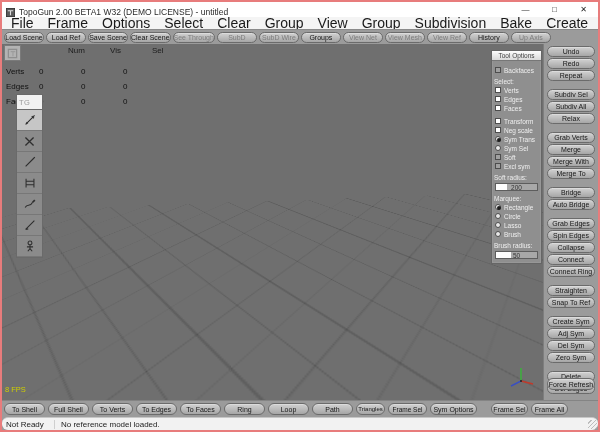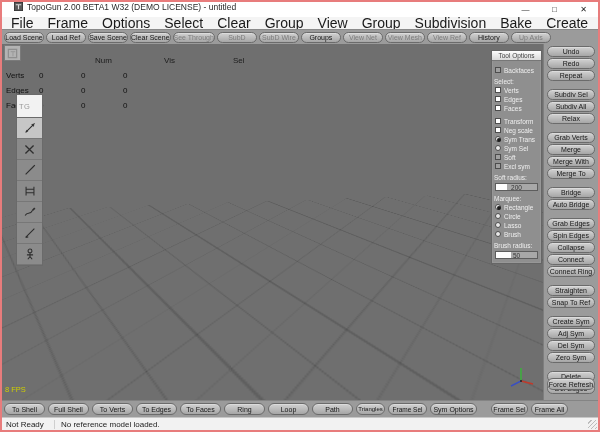--- a/index.html
+++ b/index.html
@@ -1,20 +1,20 @@
 <!DOCTYPE html>
 <html><head>
 <meta charset="utf-8">
 <style>
   html,body{margin:0;padding:0;background:#d8d8d8;}
   *{box-sizing:border-box;font-family:"Liberation Sans",sans-serif;-webkit-font-smoothing:antialiased;}
   .frame{position:relative;width:600px;height:432px;border:2px solid #e87c7c;display:flex;flex-direction:column;background:#9b9b9b;overflow:hidden;}
 
   
-  .titlebar{height:15px;background:#ffffff;display:flex;align-items:flex-start;padding-left:12px;flex:0 0 auto;}
+  .titlebar{height:15px;background:#ffffff;display:flex;align-items:flex-end;padding-left:4px;flex:0 0 auto;}
   .app-icon{width:9px;height:9px;margin-right:4px;flex:0 0 auto;}
   .title-text{font-size:8.5px;color:#2a2a2a;white-space:nowrap;}
   .win-btns{margin-left:auto;display:flex;height:100%;}
   .win-btn{width:29px;display:flex;align-items:center;justify-content:center;font-size:8px;color:#222;cursor:default;}
 
   
   .menubar{height:12px;background:#f4f4f4;display:flex;align-items:center;padding-left:2px;flex:0 0 auto;}
   .menu-item{font-size:14px;color:#1a1a1a;padding:0 7px;white-space:nowrap;}
 
   
@@ -34,27 +34,27 @@
       repeating-linear-gradient(45deg,rgba(0,0,0,0) 0 27px,rgba(0,0,0,.15) 27px 28px),
       repeating-linear-gradient(-45deg,rgba(0,0,0,0) 0 27px,rgba(0,0,0,.15) 28px);
     transform:perspective(300px) rotateX(64deg);transform-origin:50% 0;}
   .fps{position:absolute;left:3px;bottom:6px;font-size:7.5px;color:#cfcf00;}
   .axis-gizmo{position:absolute;right:6px;bottom:8px;}
 
   
   .stats{position:absolute;left:2px;top:1px;font-size:8px;color:#111;}
   .stats-top{display:flex;align-items:flex-start;}
   .logo-box{width:17px;height:16px;border:1px solid #7a7a7a;background:#b3b3b3;margin-right:14px;display:flex;align-items:center;justify-content:center;}
-  .stats-grid{display:grid;grid-template-columns:33px 42px 42px 40px;row-gap:5px;align-items:center;margin-top:11px;gap:27px;}
+  .stats-grid{display:grid;grid-template-columns:33px 42px 42px 40px;row-gap:5px;align-items:center;margin-top:1px;}
   .stats-grid .hdr{color:#1c1c1c;}
   .stats-rows{display:grid;grid-template-columns:33px 42px 42px 40px;row-gap:6px;margin-top:6px;margin-left:2px;}
 
   
   .palette{position:absolute;left:14px;top:50px;width:27px;border:1px solid #6a6a6a;background:#8b8b8b;}
-  .palette-header{height:23px;background:#f2f2f2;border-bottom:1px solid #6a6a6a;display:flex;align-items:center;padding-left:2px;font-size:7.5px;color:#9a9a9a;letter-spacing:.5px;}
+  .palette-header{height:15px;background:#f2f2f2;border-bottom:1px solid #6a6a6a;display:flex;align-items:center;padding-left:2px;font-size:7.5px;color:#9a9a9a;letter-spacing:.5px;}
   .tool-cell{height:21px;display:flex;align-items:center;justify-content:center;border-bottom:1px solid #777;background:#8b8b8b;}
   .tool-cell.active{background:#c6c6c6;}
   .tool-cell svg{display:block;}
 
   
   .toolopts{position:absolute;right:1px;top:6px;width:51px;background:#8f8f8f;border:1px solid #666;padding-bottom:4px;box-shadow:0 0 0 1px rgba(255,255,255,.08) inset;}
   .toolopts-title{height:10px;background:linear-gradient(#fdfdfd,#d9d9d9);border-bottom:1px solid #777;font-size:6.5px;color:#444;display:flex;align-items:center;justify-content:center;white-space:nowrap;overflow:hidden;}
   .opt-row{display:flex;align-items:center;height:8px;padding-left:3px;margin-top:1px;}
   .opt-label{font-size:6.5px;color:#efefef;margin-left:3px;white-space:nowrap;}
   .sec-label{font-size:6.5px;color:#efefef;padding-left:2px;margin-top:3px;height:8px;display:flex;align-items:center;}
@@ -73,21 +73,21 @@
   .side-btn{height:11px;flex:0 0 11px;}
   .force-refresh{position:absolute;left:3px;right:3px;bottom:10px;height:12px;}
 
   
   .bottombar{height:17px;background:#9b9b9b;border-top:1px solid #848484;display:flex;align-items:center;gap:3px;padding:0 2px;flex:0 0 auto;}
   .bottombar .pill{height:12px;flex:0 0 auto;padding:0 2px;}
   .w40{width:41px;} .w28{width:29px;font-size:6px;} .w38{width:39px;font-size:6.5px;} .w46{width:47px;} .w36{width:37px;}
   .bgap{width:8px;}
 
   
-  .statusbar{height:13px;background:#f2f2f2;border-top:1px solid #c7c7c7;display:flex;align-items:center;font-size:8px;color:#222;flex:0 0 auto;position:relative;}
+  .statusbar{height:13px;background:#f2f2f2;border-top:1px solid #c7c7c7;display:flex;align-items:center;font-size:8px;color:#222;flex:0 0 auto;position:relative;border-radius:6px;}
   .status-state{width:52px;padding-left:4px;}
   .status-div{width:1px;height:9px;background:#cfcfcf;margin-right:6px;}
   .resize-grip{position:absolute;right:1px;bottom:1px;width:9px;height:9px;
     background:repeating-linear-gradient(135deg,transparent 0 2px,#bdbdbd 2px 3px);}
 </style>
 </head>
 <body>
 
 <div class="frame">
 

